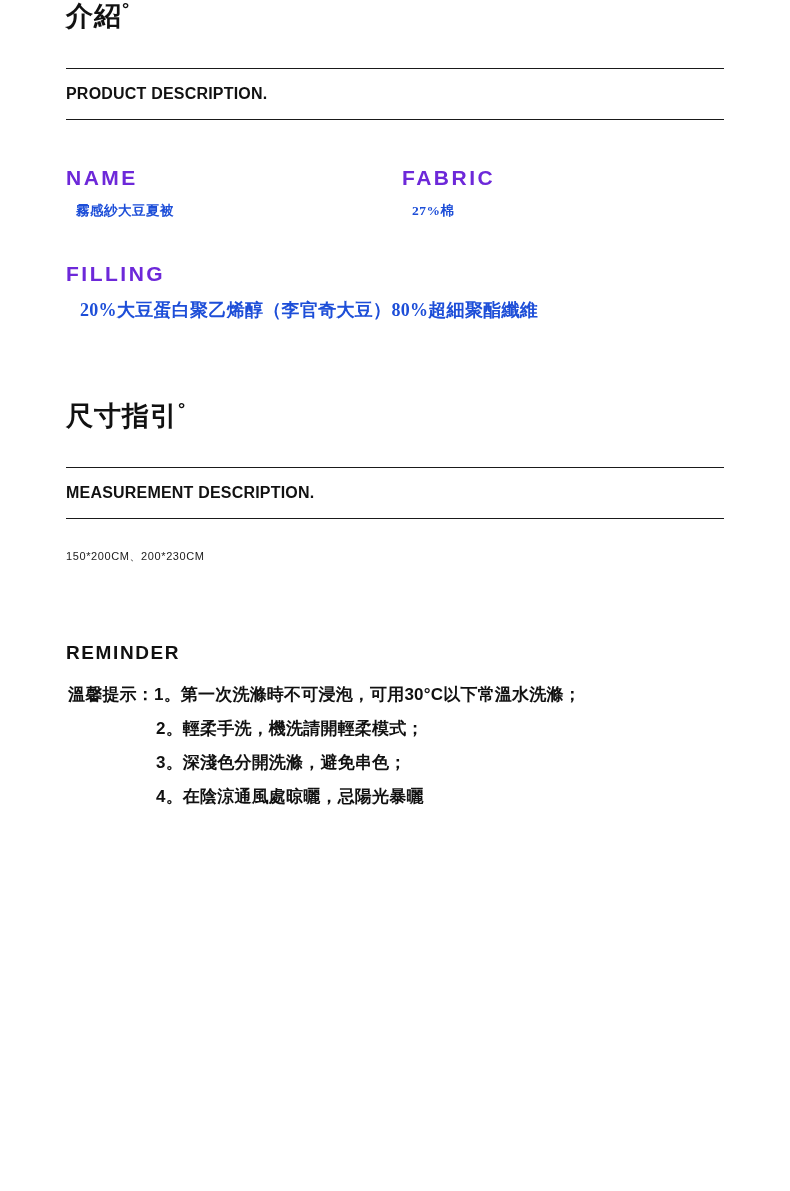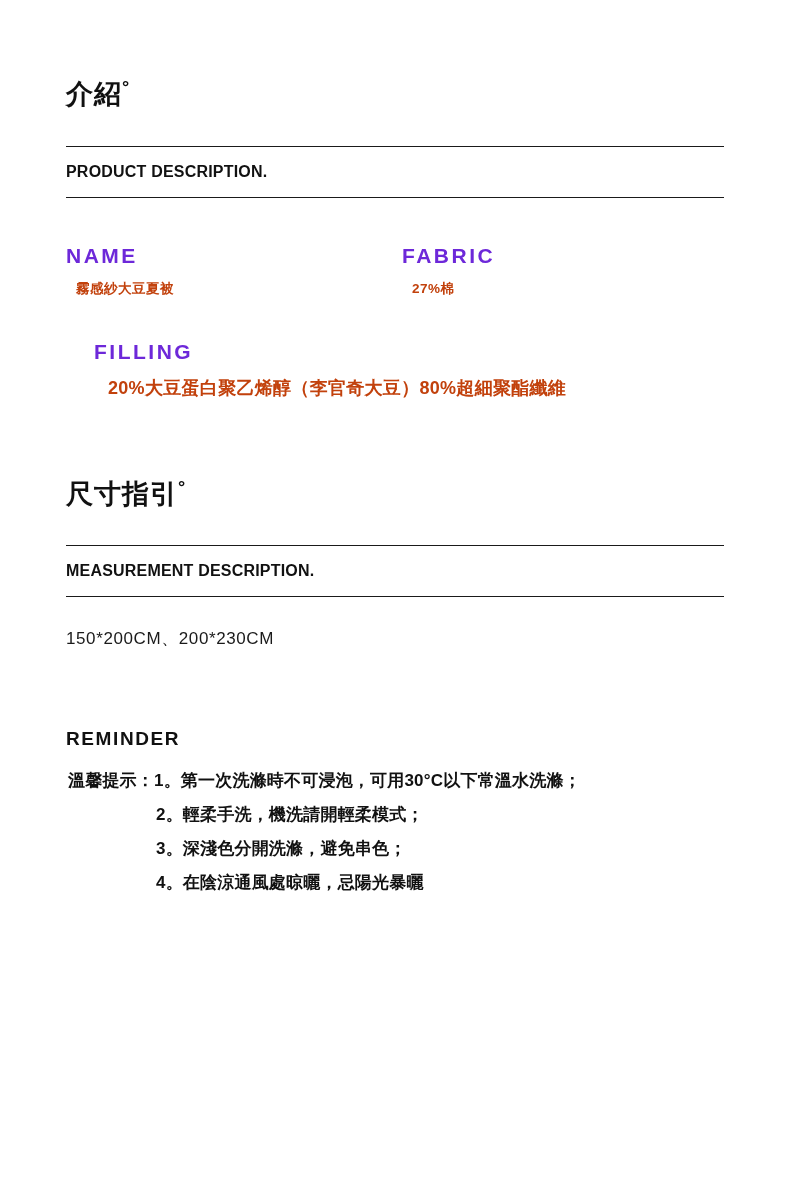--- a/index.html
+++ b/index.html
@@ -50,61 +50,61 @@
   }
   .sec-sub {
     font-family: Liberation Sans, sans-serif;
     font-weight: bold;
     font-size: 16px;
     letter-spacing: 0.2px;
     color: #111111;
   }
 
   
-  .s-intro { margin-top: 78px; }
+  .s-intro { }
   .rule-1  { margin-top: 36px; }
   .sub-1   { margin-top: 16px; }
   .rule-2  { margin-top: 16px; }
 
   
   .spec-row {
     display: flex;
     margin-top: 46px;
   }
   .spec-col { width: 50%; }
   .spec-col.second { padding-left: 14px; }
   .spec-label {
     font-family: "Liberation Sans", sans-serif;
     font-weight: bold;
     font-size: 21px;
     letter-spacing: 2.5px;
     color: #6d28d9;
   }
   .spec-value {
-    font-family: Liberation Sans, sans-serif;
+    font-family: Liberation Serif, serif;
     font-weight: bold;
     font-size: 13.5px;
-    color: #c2410c;
+    color: #1d4ed8;
     margin-top: 12px;
     padding-left: 10px;
     letter-spacing: 0.5px;
   }
-  .spec-row.filling { margin-top: 42px; margin-left: 28px; }
+  .spec-row.filling { margin-top: 42px; }
   .spec-row.filling .spec-col { width: 100%; }
   .spec-value.wide {
     font-size: 18px;
     padding-left: 14px;
     letter-spacing: 0.3px;
   }
 
   
   .s-size { margin-top: 78px; }
   .size-value {
     font-family: "Liberation Sans", sans-serif;
-    font-size: 17px;
+    font-size: 11px;
     color: #1a1a1a;
     margin-top: 30px;
     letter-spacing: 0.6px;
   }
 
   
   .s-reminder { margin-top: 78px; }
   .reminder-title {
     font-family: "Liberation Sans", sans-serif;
     font-weight: bold;

